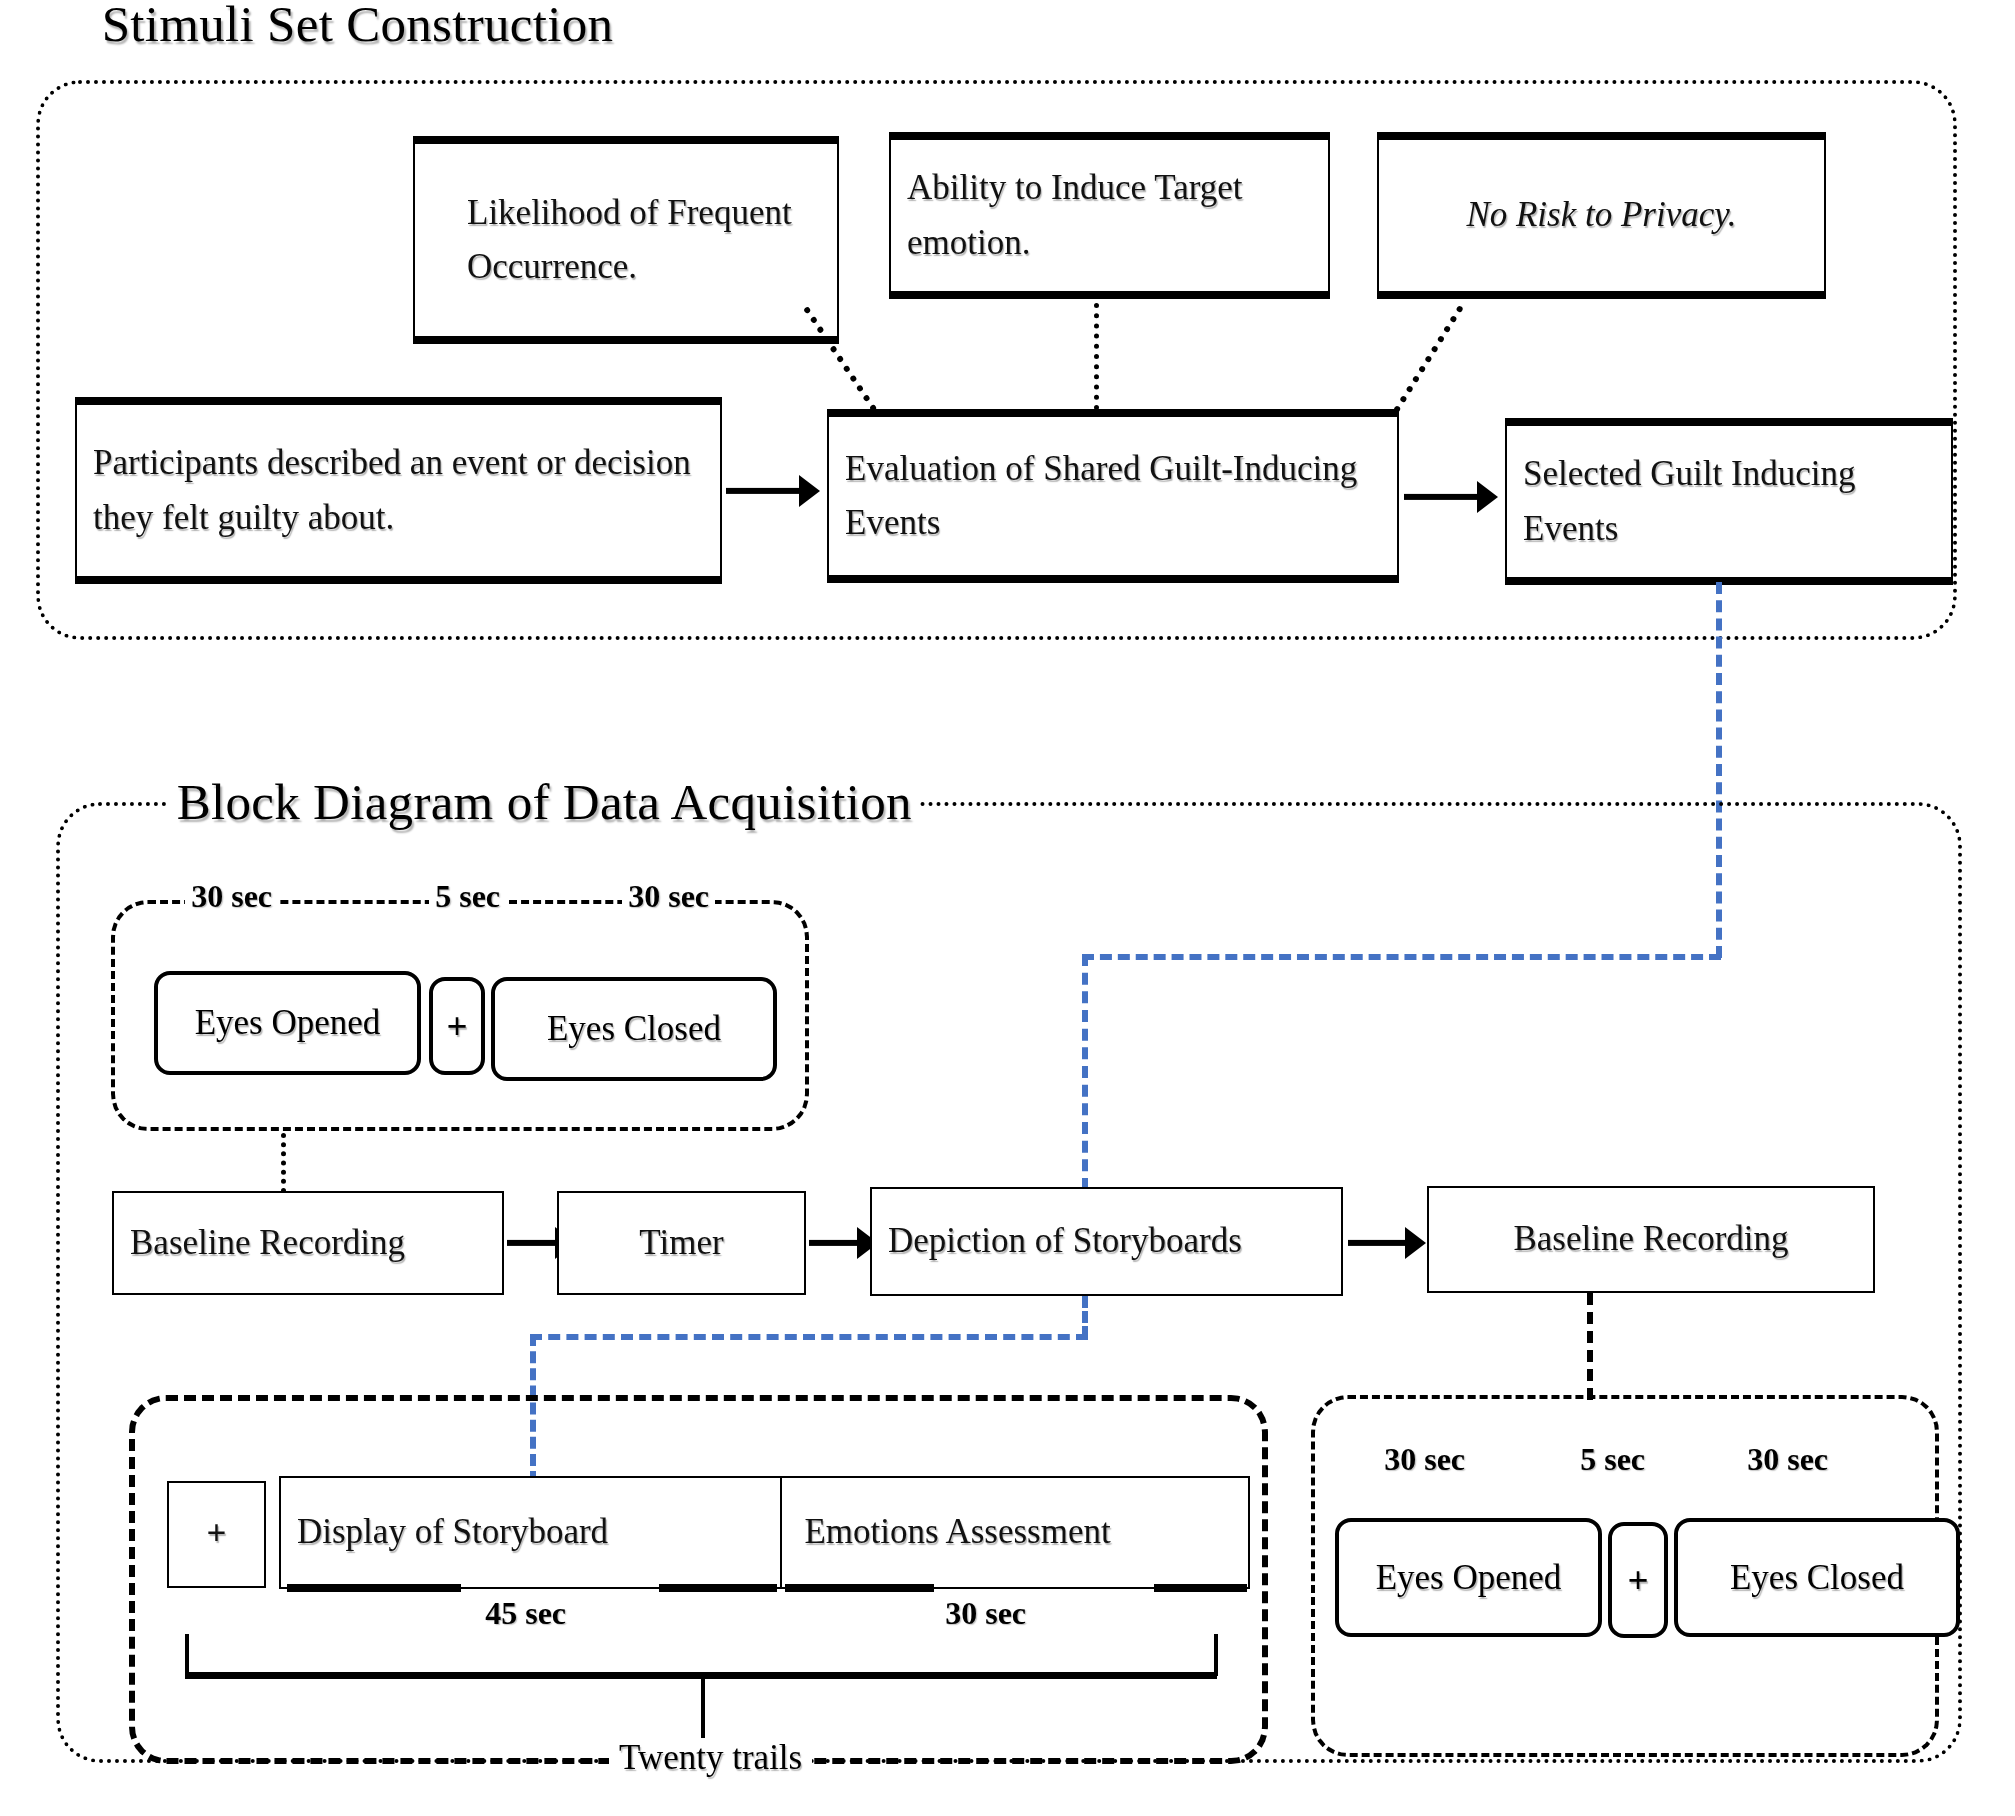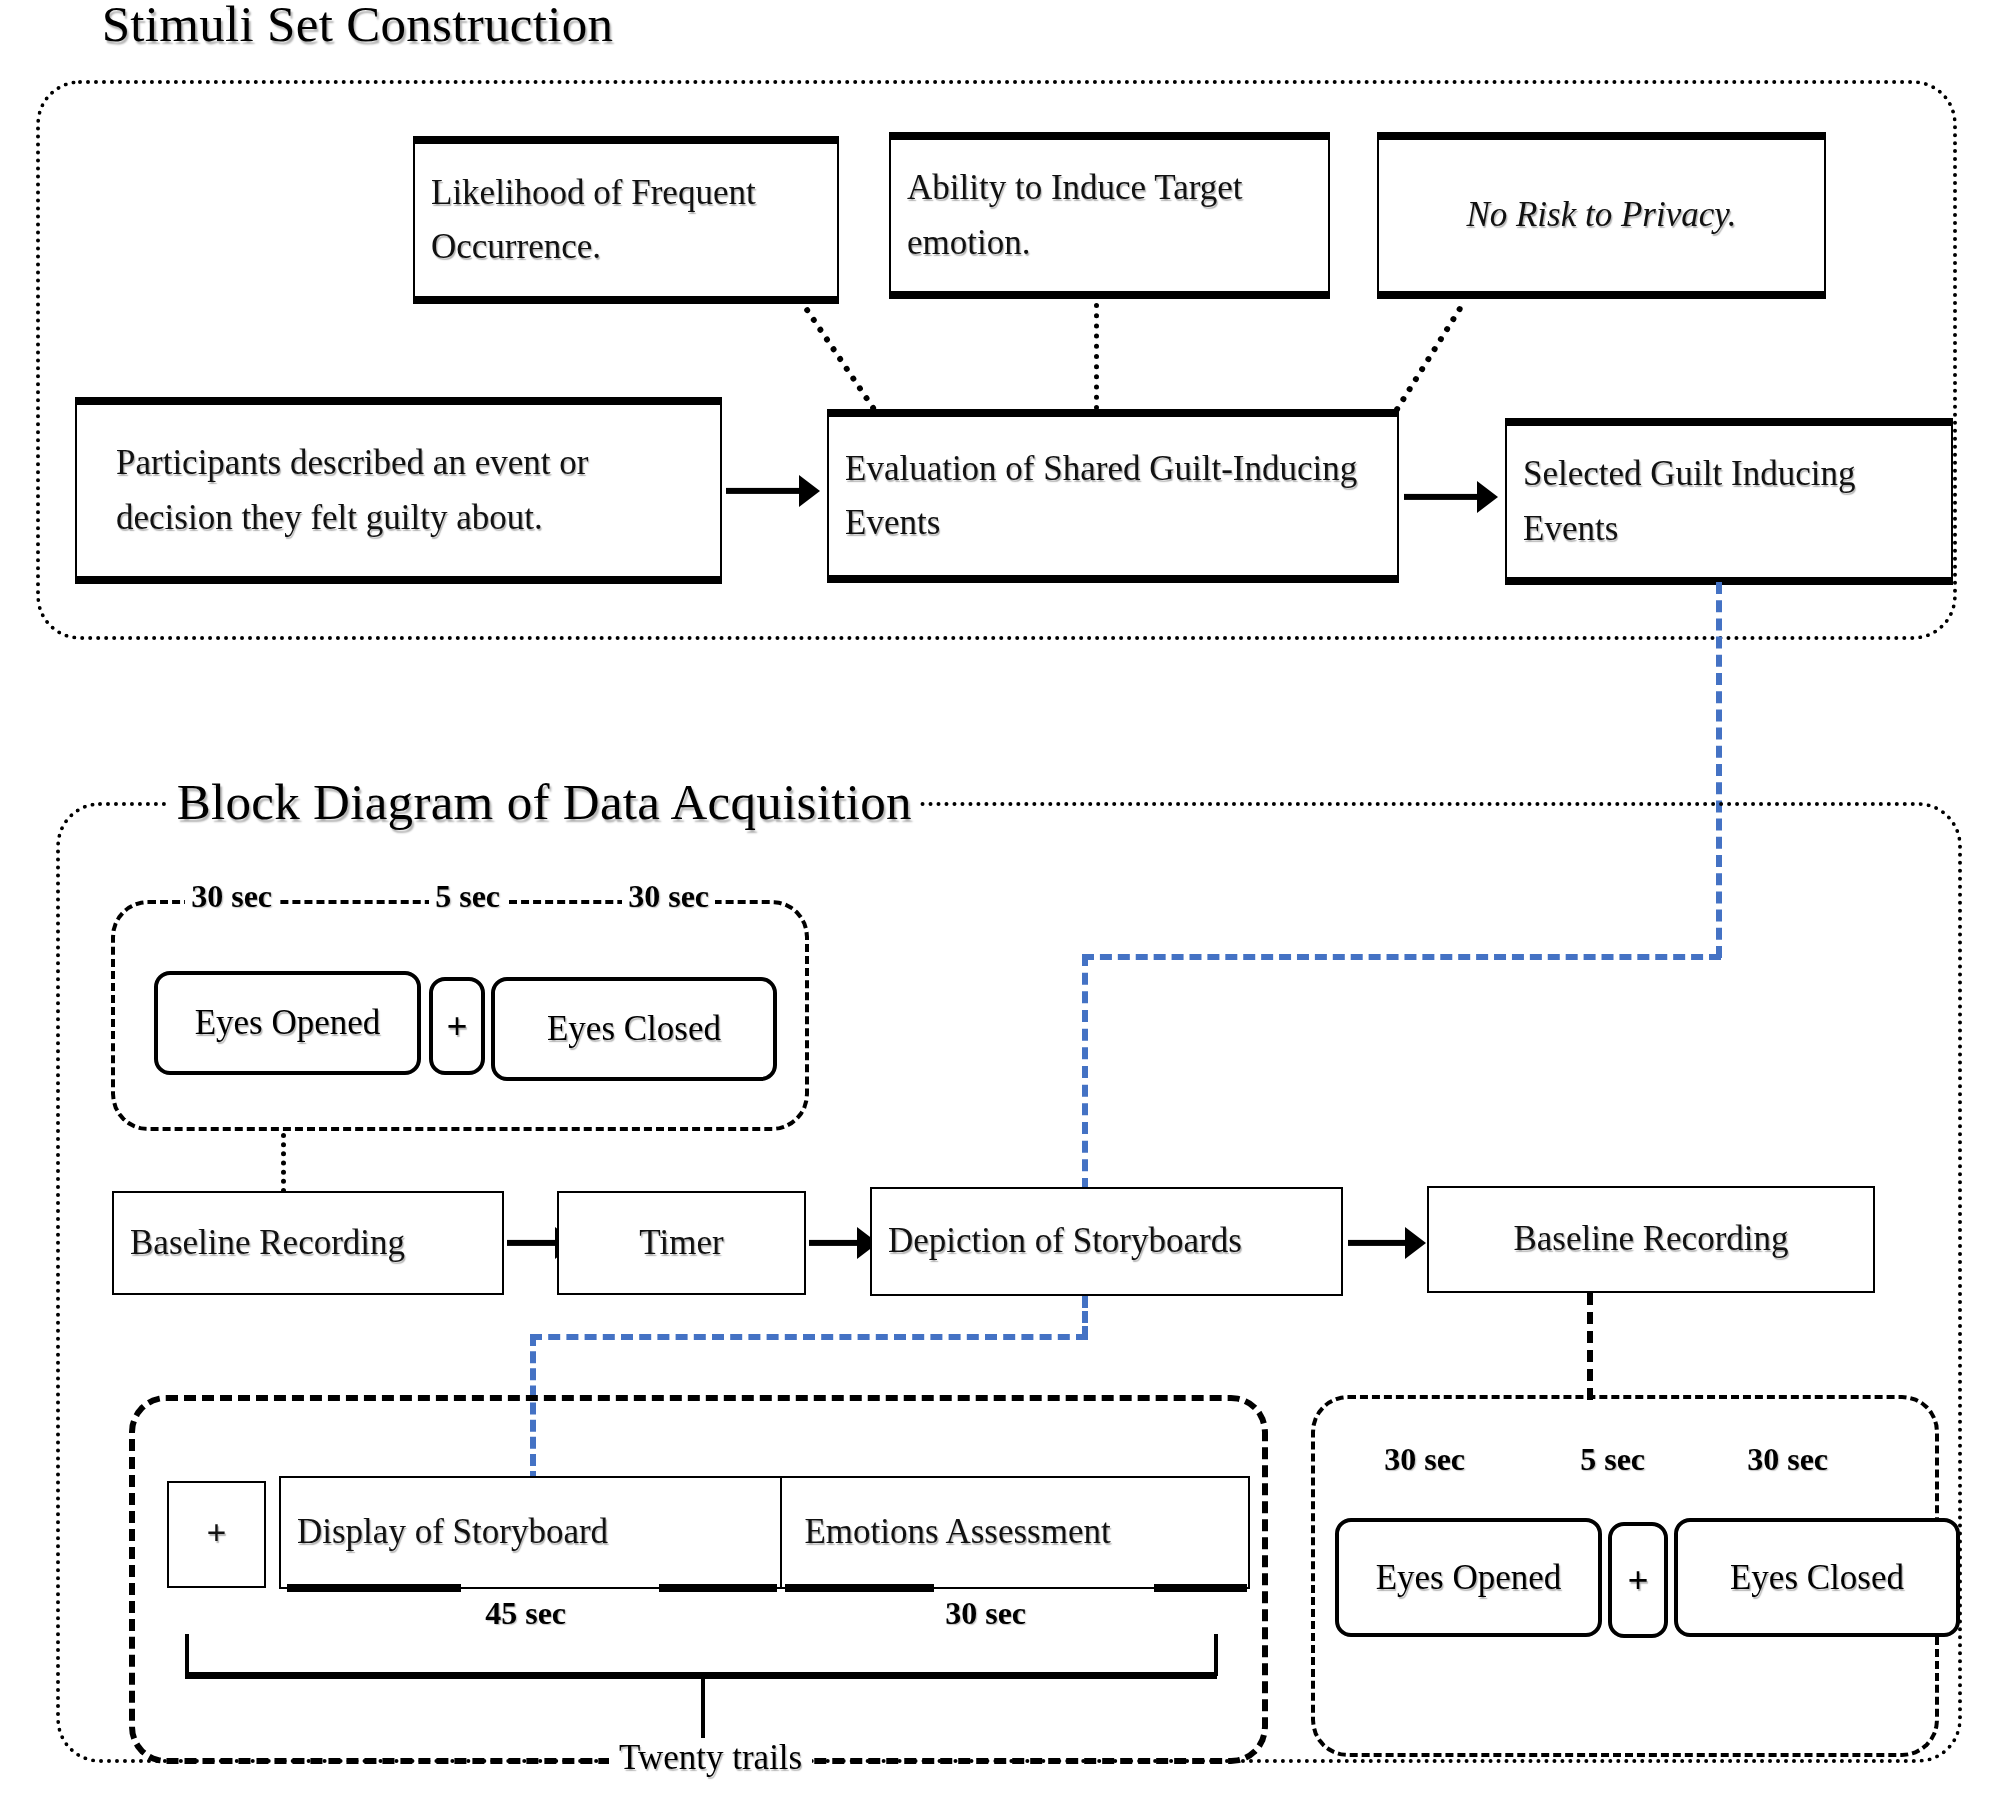--- a/index.html
+++ b/index.html
@@ -117,37 +117,37 @@
 </style>
 </head>
 <body>
 
 <div id="stage">
 
   <div class="dottedRound" style="left:36px;top:80px;width:1921px;height:560px;"></div>
 
   <div class="sectionTitle" style="left:93px;top:-5px;">Stimuli Set Construction</div>
 
-  <div class="box thick" style="left:413px;top:136px;width:426px;height:168px;">
+  <div class="box thick" style="left:413px;top:136px;width:426px;height:208px;padding-left:36px;">
     <div class="txt">Likelihood of Frequent Occurrence.</div>
   </div>
 
   <div class="box thick" style="left:889px;top:132px;width:441px;height:167px;">
     <div class="txt">Ability to Induce Target emotion.</div>
   </div>
 
   <div class="box thick" style="left:1377px;top:132px;width:449px;height:167px;">
     <div class="txt" style="text-align:center;width:100%;font-style:italic;">No Risk to Privacy.</div>
   </div>
 
   <div class="diagLine" style="left:808px;top:306px;width:124px;transform:rotate(56deg);"></div>
   <div class="vline" style="left:1094px;top:303px;height:107px;"></div>
   <div class="diagLine" style="left:1393px;top:410px;width:124px;transform:rotate(-58deg);"></div>
 
-  <div class="box thick" style="left:75px;top:397px;width:647px;height:187px;padding-left:23px;">
+  <div class="box thick" style="left:75px;top:397px;width:647px;height:187px;">
     <div class="txt">Participants described an event or decision they felt guilty about.</div>
   </div>
 
   <div class="arrow" style="left:726px;top:491px;width:96px;">
     <div class="shaft" style="width:75px;"></div>
       <div class="head" style="left:73px;"></div>
   </div>
 
   <div class="box thick" style="left:827px;top:409px;width:572px;height:174px;">
     <div class="txt">Evaluation of Shared Guilt-Inducing Events</div>

